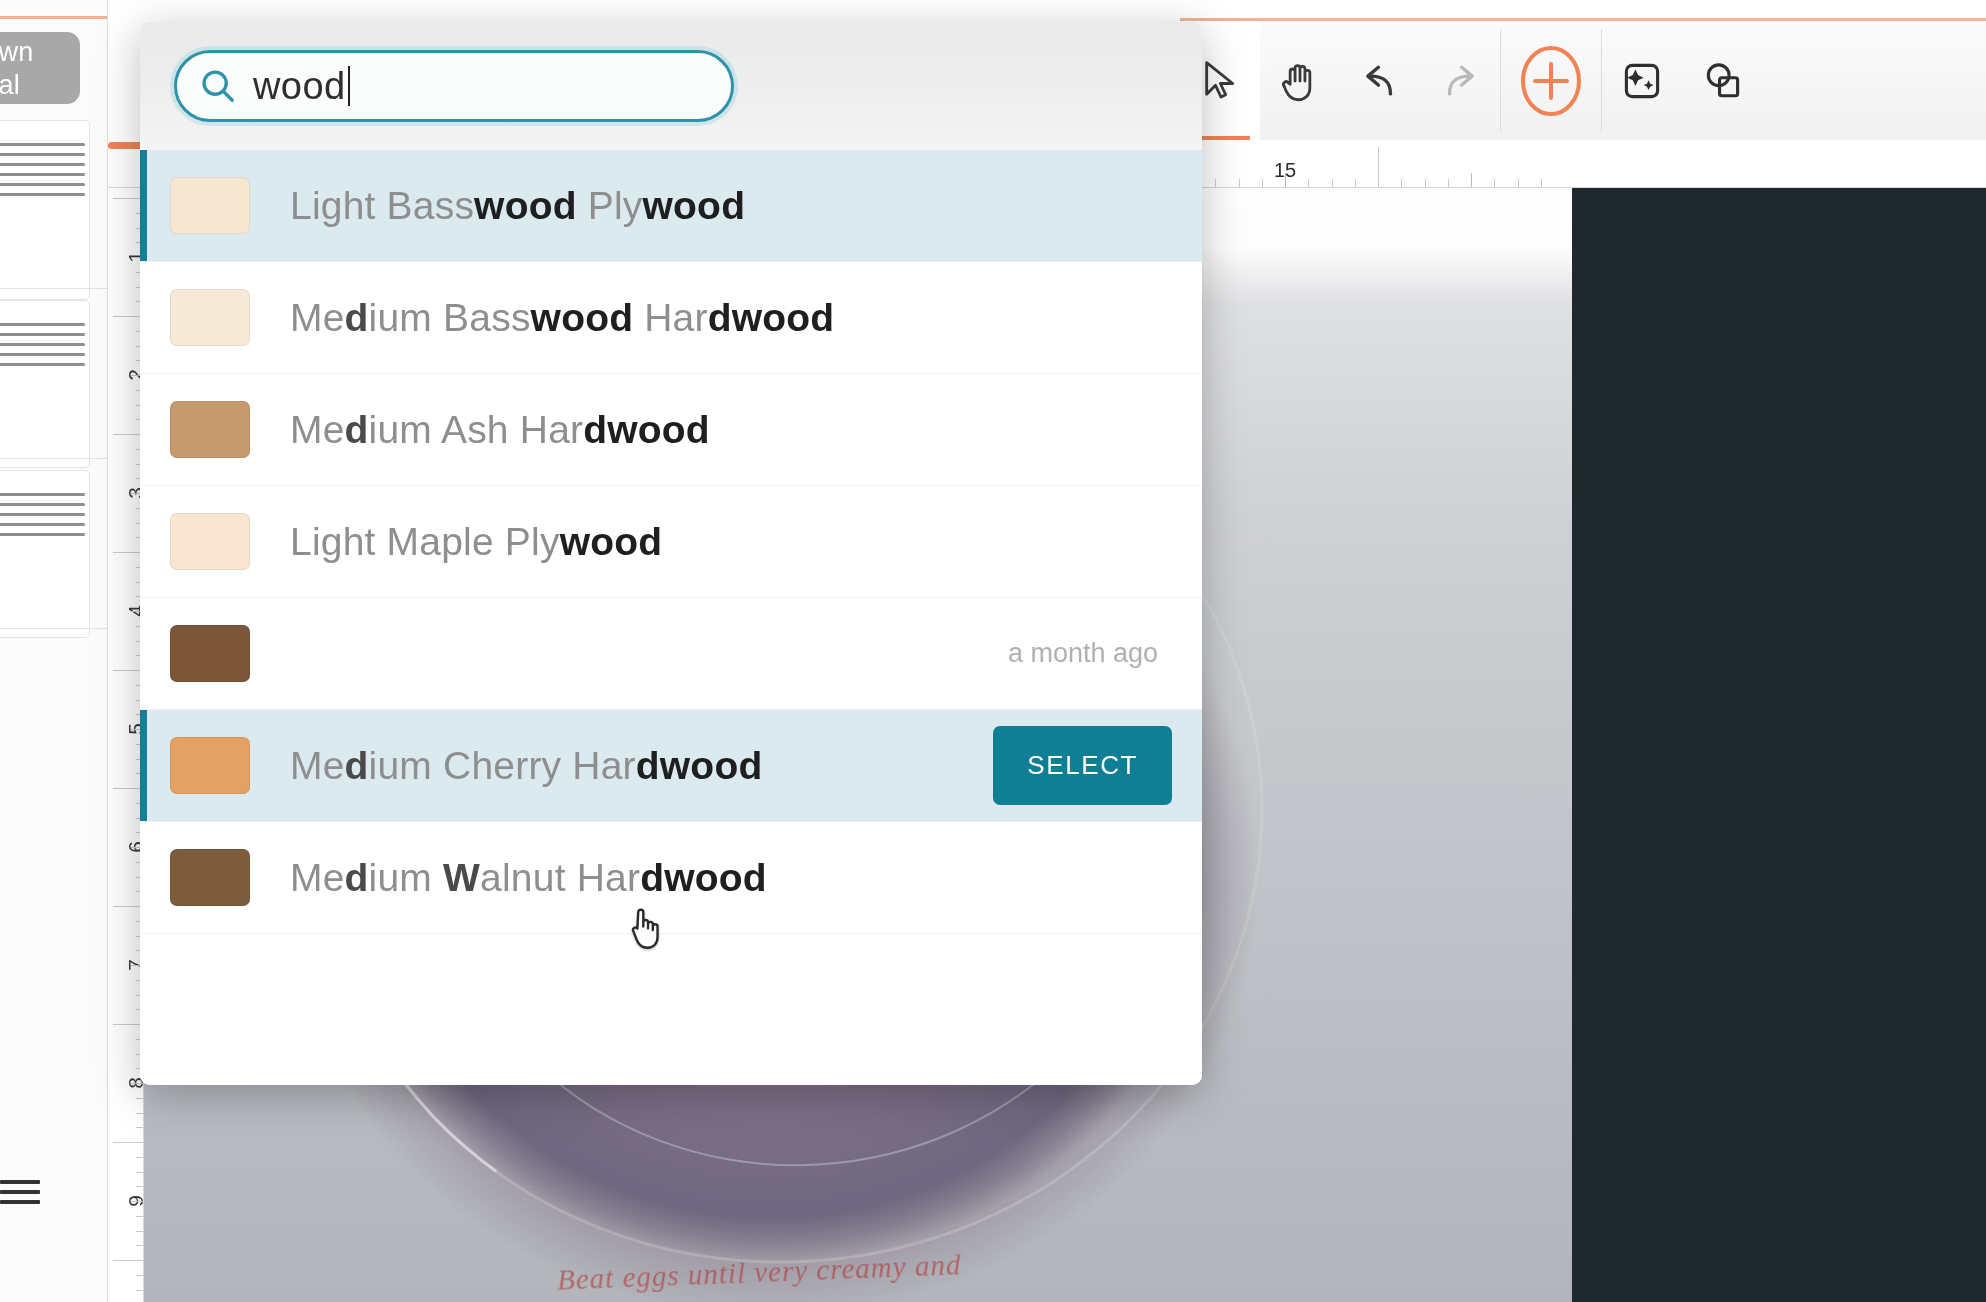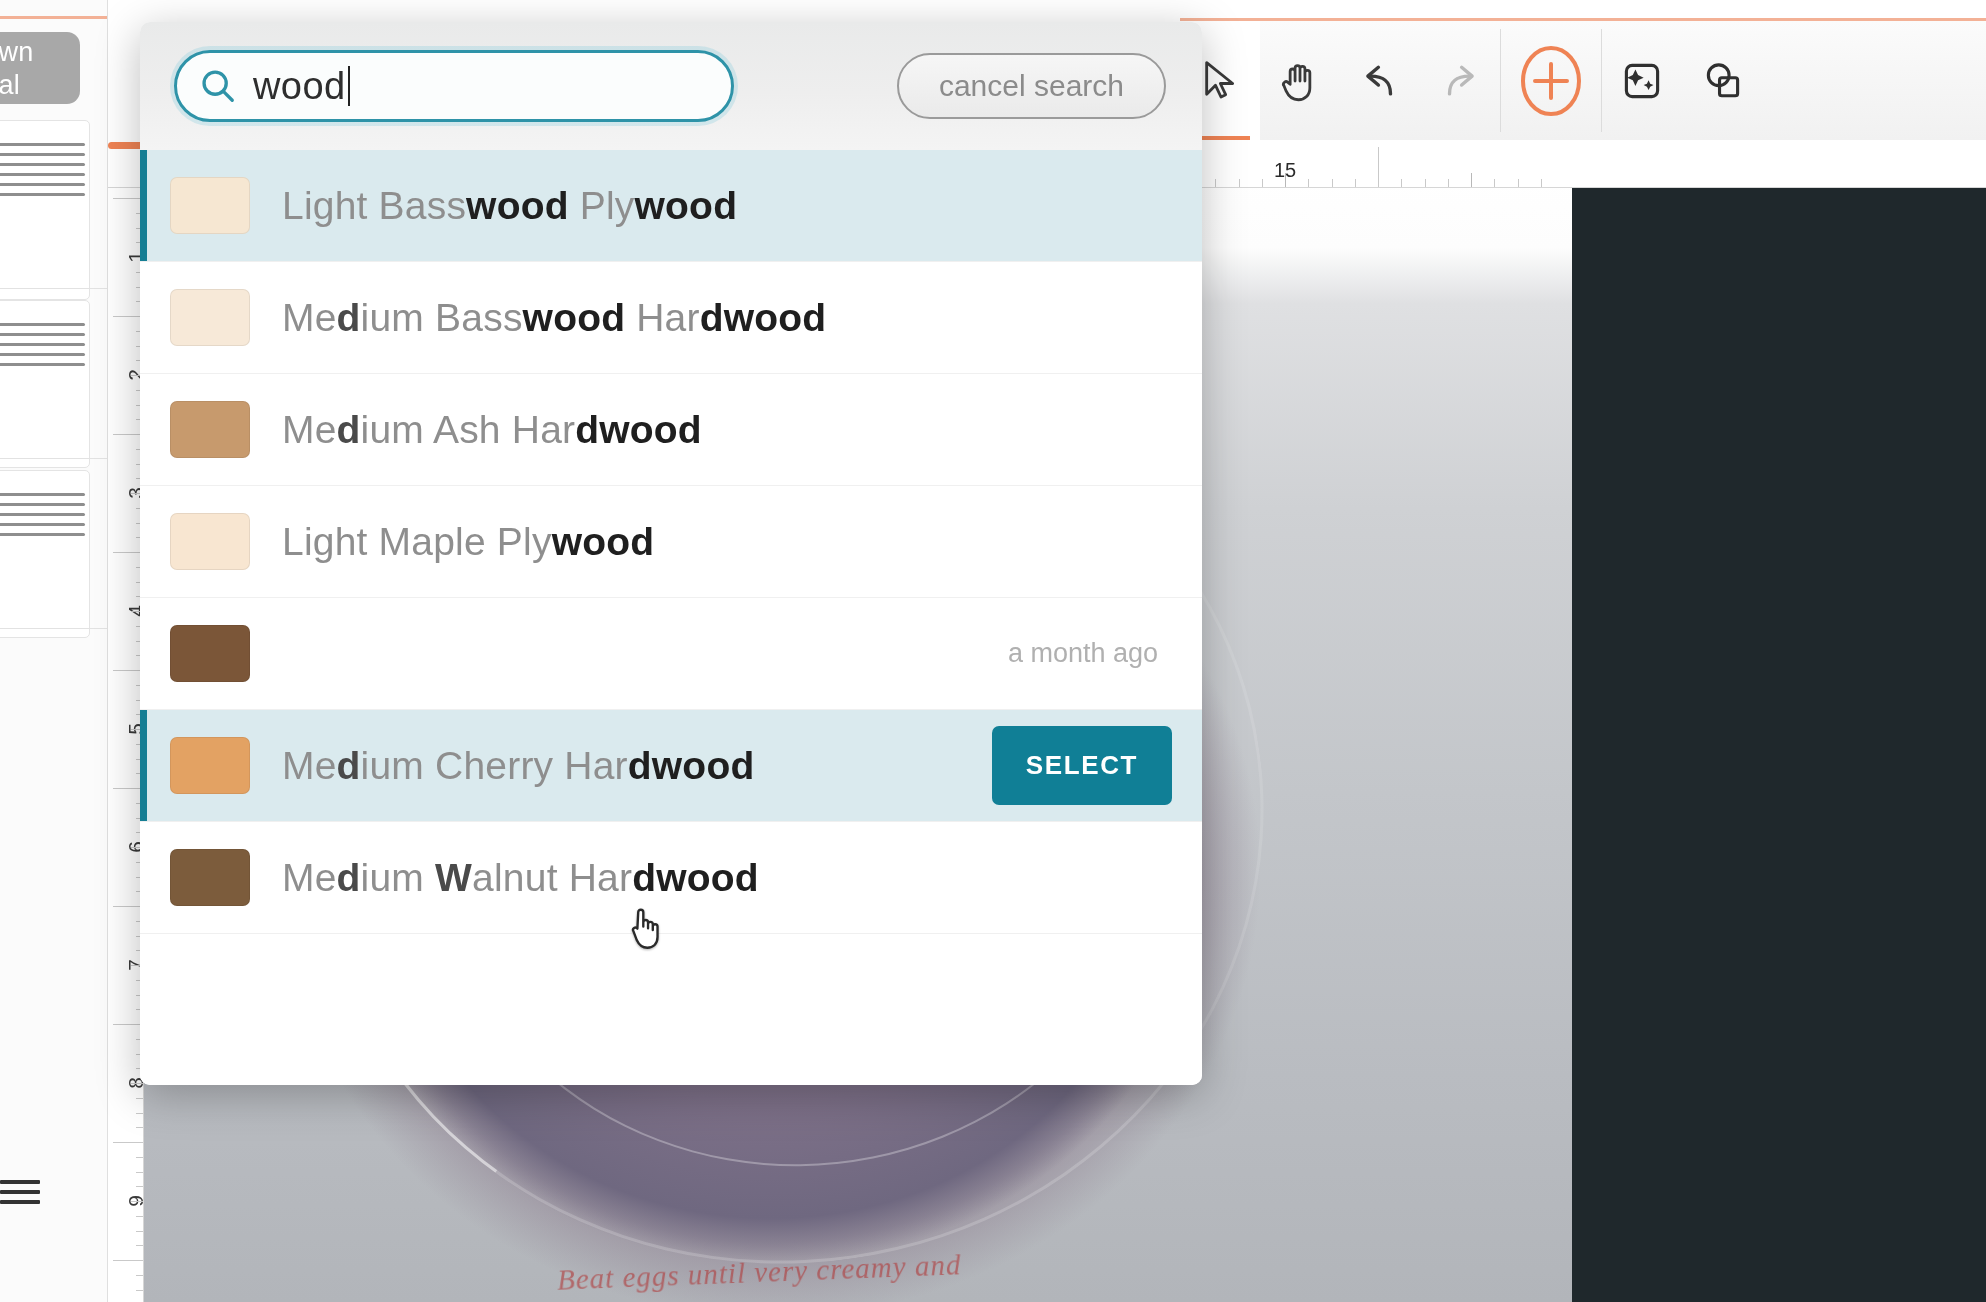--- a/index.html
+++ b/index.html
@@ -295,41 +295,41 @@
     position: absolute; left: 0; top: 0; bottom: 0;
     width: 7px; background: #157e94;
   }
   .swatch {
     width: 80px; height: 57px;
     border-radius: 7px;
     flex: 0 0 auto;
     box-shadow: inset 0 0 0 1px rgba(0,0,0,0.07);
   }
   .result-label {
-    margin-left: 32px;
+    margin-left: 40px;
     font-size: 39px;
     color: #8e8e8e;
     letter-spacing: .2px;
     white-space: nowrap;
   }
   .result-label b { color: #1f1f1f; font-weight: 700; }
   .result-label i { color: #4a4a4a; font-style: normal; font-weight: 700; }
   .row-meta {
     margin-left: auto;
     margin-right: 44px;
     font-size: 27px;
     color: #b0b0b0;
   }
   .select-btn {
     margin-left: auto;
     margin-right: 30px;
     background: #107f96;
     color: #ffffff;
     font-size: 26px;
-    font-weight: 700;
+    font-weight: 400;
     letter-spacing: 1.6px;
     padding: 24px 34px;
     border-radius: 7px;
     cursor: pointer;
   }
   .results-footer { height: 118px; background: #ffffff; }
 
   
   .mouse-cursor {
     position: absolute;
@@ -635,21 +635,20 @@
       <div class="search-box">
         <span class="mag">
           <svg width="38" height="38" viewBox="0 0 24 24">
             <circle cx="10.2" cy="10.2" r="7" fill="none" stroke="#2e93a8" stroke-width="2.1"></circle>
             <path d="M15.4 15.4 L21 21" stroke="#2e93a8" stroke-width="2.1" stroke-linecap="round"></path>
           </svg>
         </span>
         <span class="search-value">wood</span>
         <span class="caret"></span>
       </div>
-      <div class="cancel-btn">cancel search</div>
     </div>
 
     <div class="results" id="results-list">
         <div class="result-row selected">
           <div class="swatch" style="background: rgb(246, 231, 210);"></div>
           <div class="result-label">Light Bass<b>wood</b> Ply<b>wood</b></div>
         </div>
         <div class="result-row">
           <div class="swatch" style="background: rgb(247, 233, 216);"></div>
           <div class="result-label">Me<i>d</i>ium Bass<b>wood</b> Har<b>dwood</b></div>

